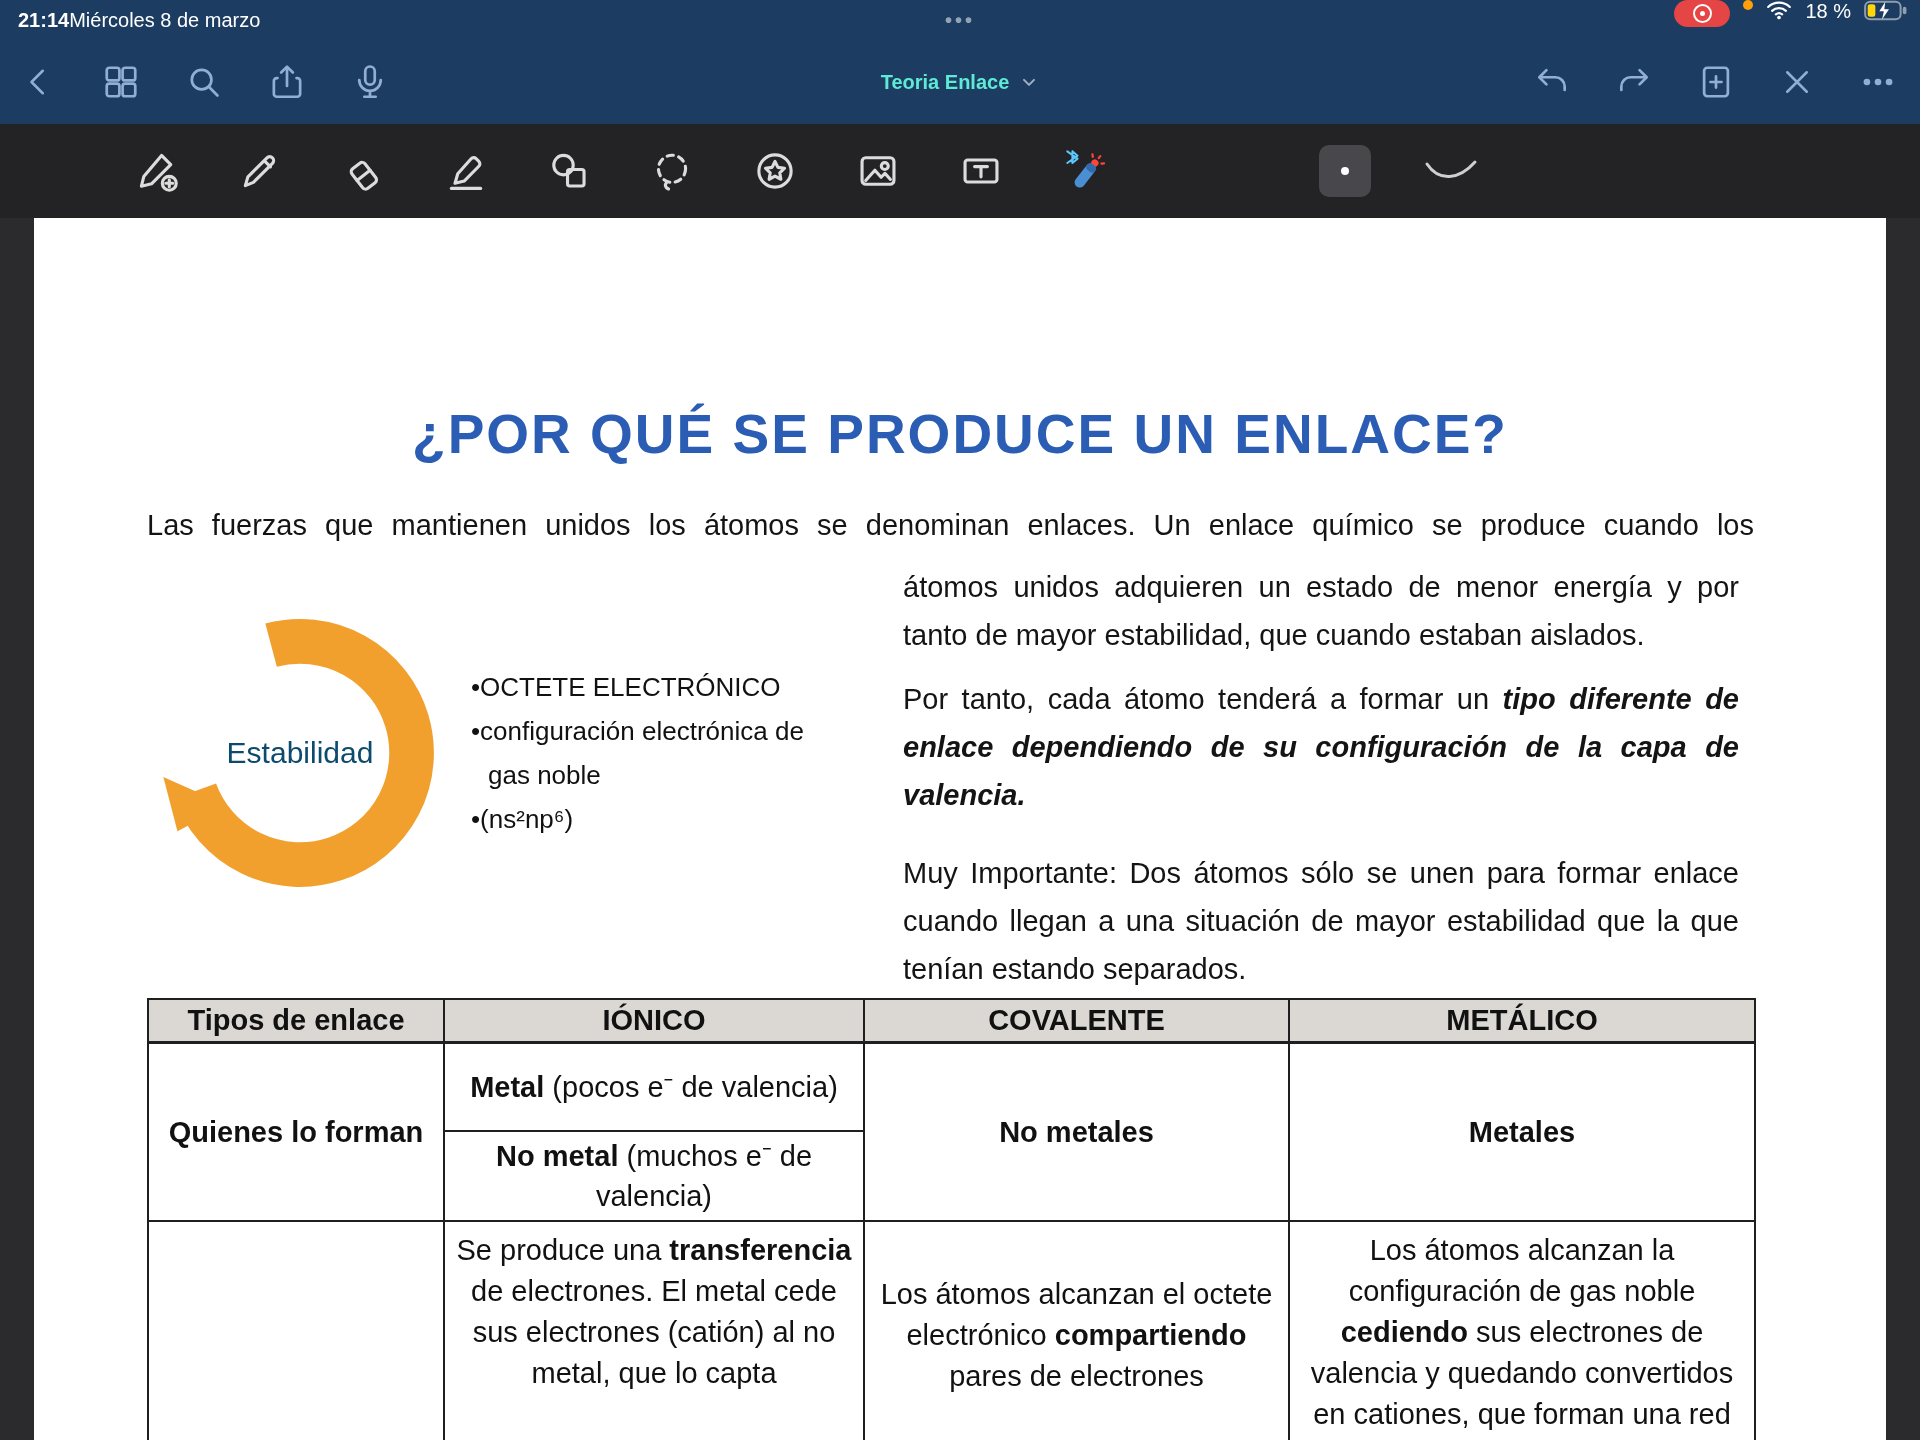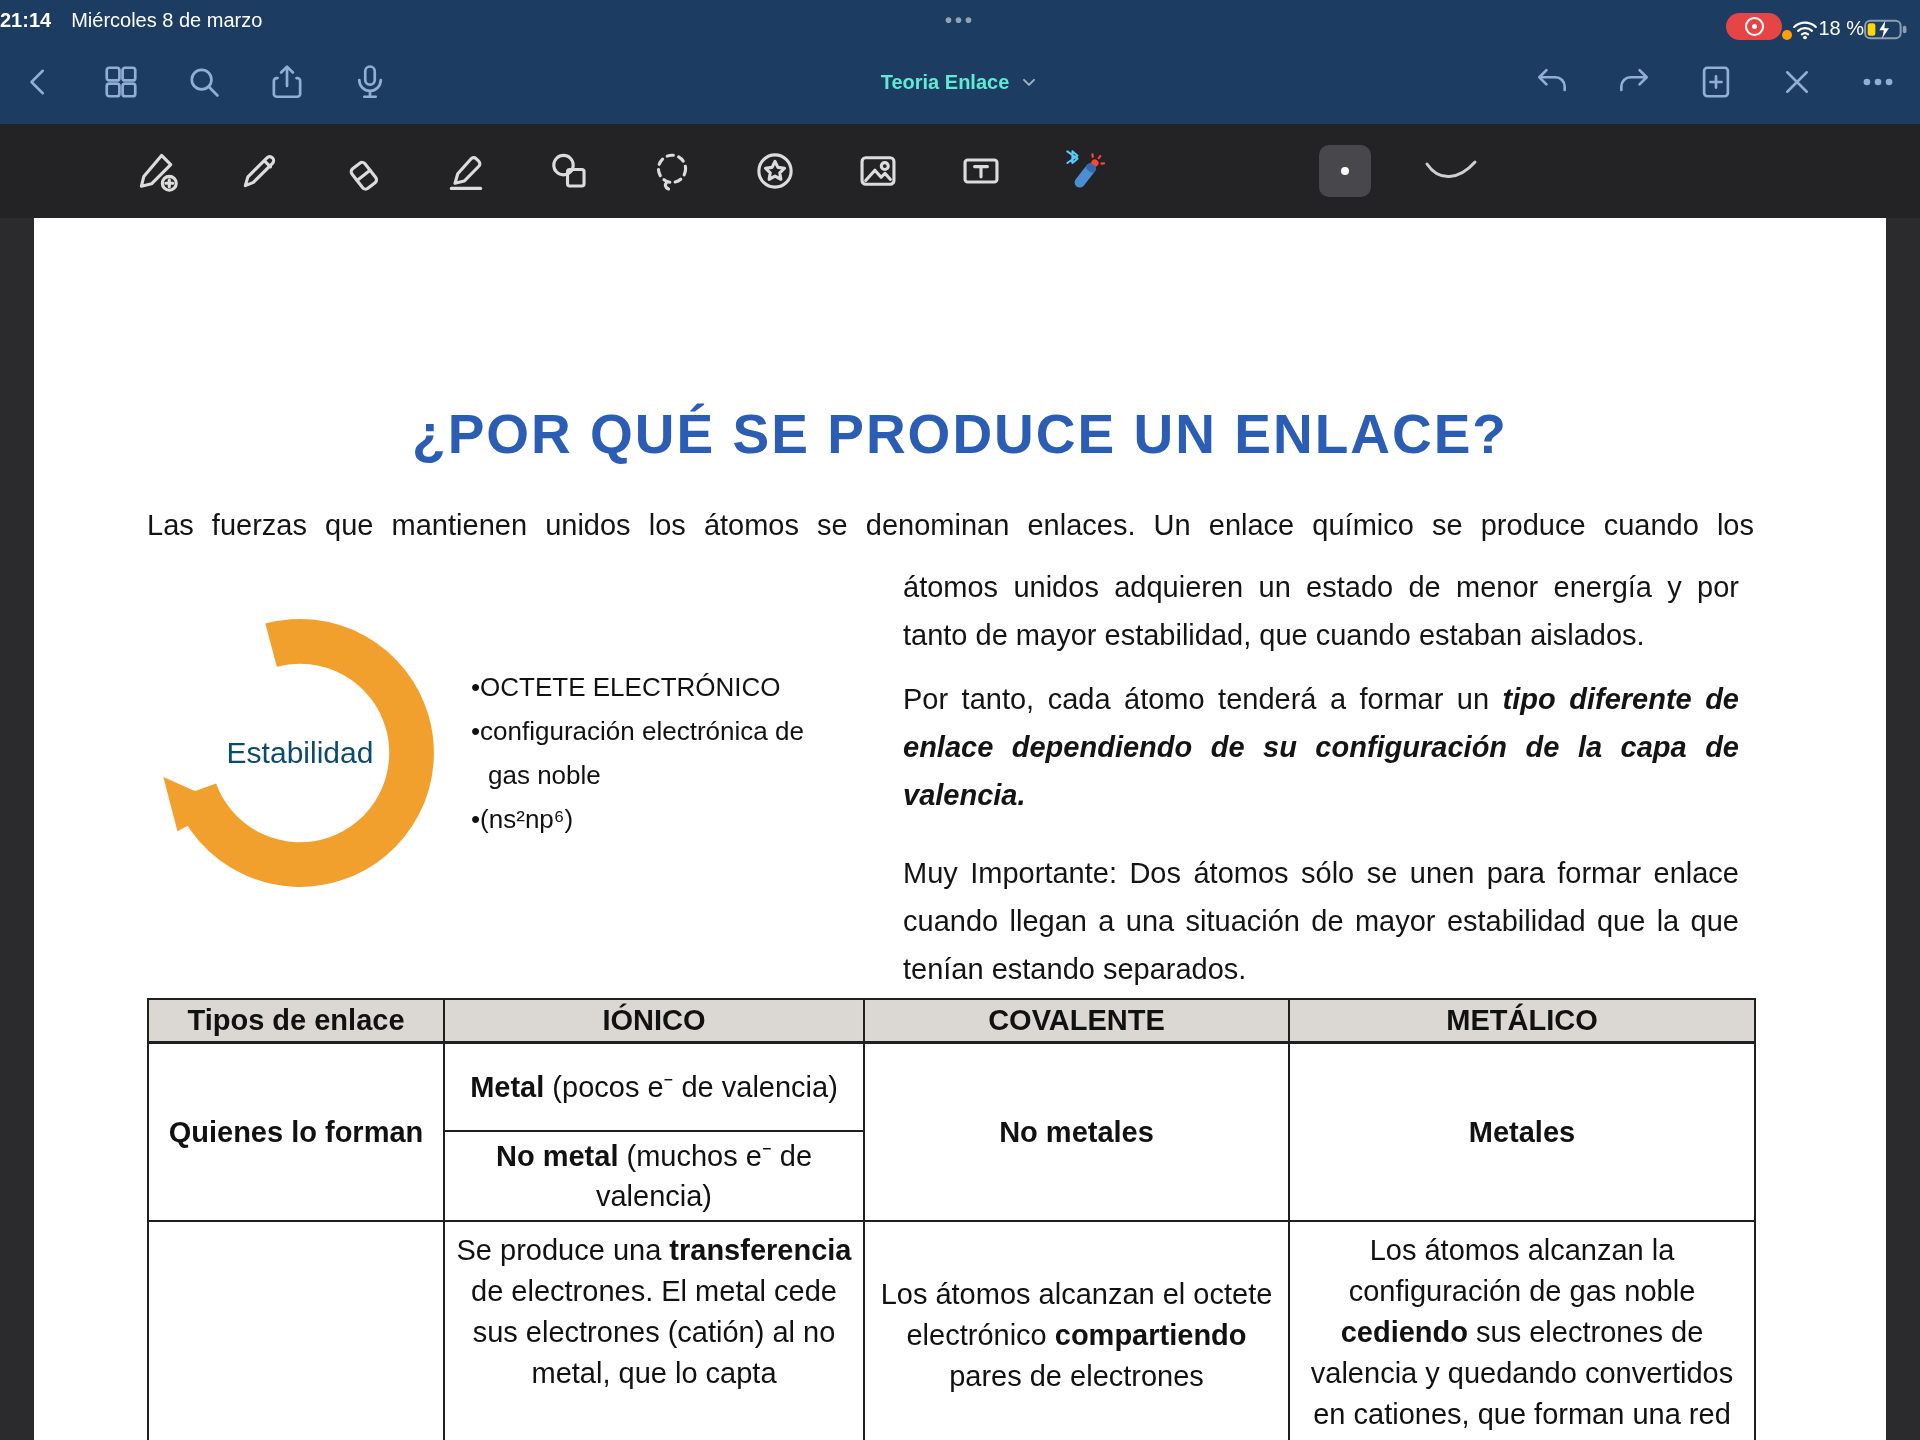--- a/index.html
+++ b/index.html
@@ -3,25 +3,25 @@
 <meta charset="utf-8">
 <style>
   html,body{margin:0;padding:0}
   body{width:1920px;height:1440px;overflow:hidden;background:#2b2b2d;
        font-family:"Liberation Sans",sans-serif;-webkit-font-smoothing:antialiased}
   .screen{position:relative;width:1920px;height:1440px}
 
   
   .status-bar{position:absolute;top:0;left:0;right:0;height:40px;background:#1c3d61;
     color:#fff;display:flex;align-items:center;font-size:20px}
-  .sb-left{display:flex;align-items:flex-end;gap:20px;}
+  .sb-left{display:flex;align-items:flex-end;margin-left:18px}
   .sb-time{font-weight:700}
   .sb-center{position:absolute;left:0;right:0;text-align:center;color:#93a3b6;
     font-size:20px;letter-spacing:3px;font-weight:700}
-  .sb-right{position:absolute;right:12px;top:0;height:40px;display:flex;align-items:flex-end;}
+  .sb-right{position:absolute;right:12px;top:0;height:40px;display:flex;align-items:flex-start;gap:13px}
   .rec-pill{width:56px;height:27px;border-radius:14px;background:#e54545;
     display:flex;align-items:center;justify-content:center;cursor:default}
   .rec-ring{width:15px;height:15px;border:2px solid #fff;border-radius:50%;
     display:flex;align-items:center;justify-content:center}
   .rec-dot{width:5px;height:5px;background:#fff;border-radius:50%}
   .mic-dot{width:10px;height:10px;border-radius:50%;background:#ff9f0a}
   .sb-batt-label{font-size:20px}
 
   
   .nav-bar{position:absolute;top:40px;left:0;right:0;height:84px;background:#1c3d61;color:#93aed6}

